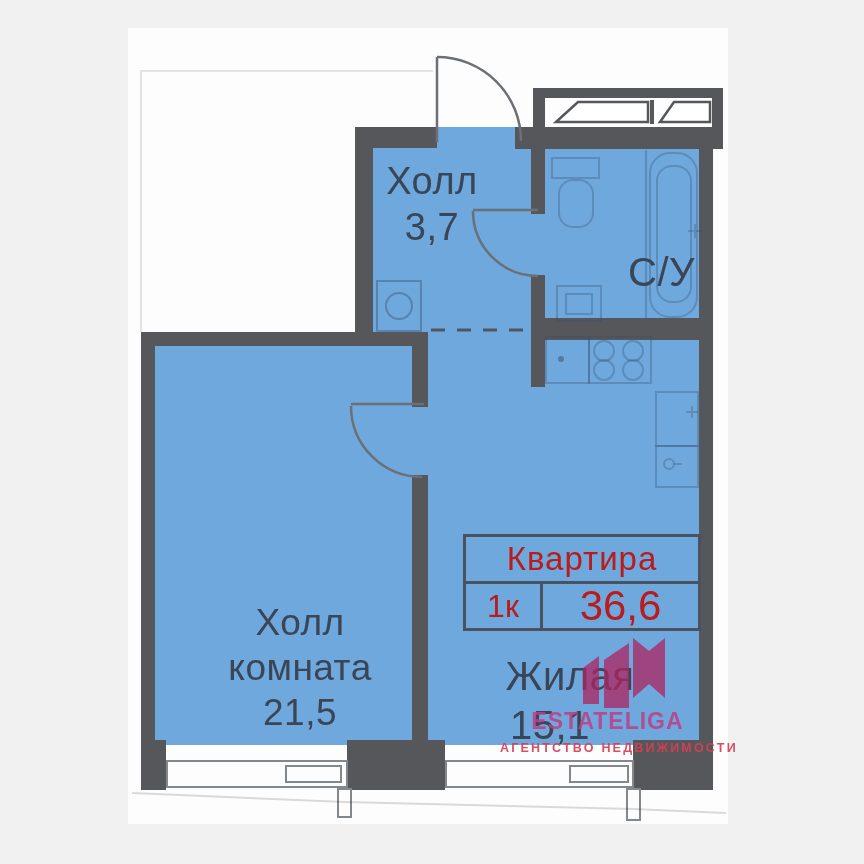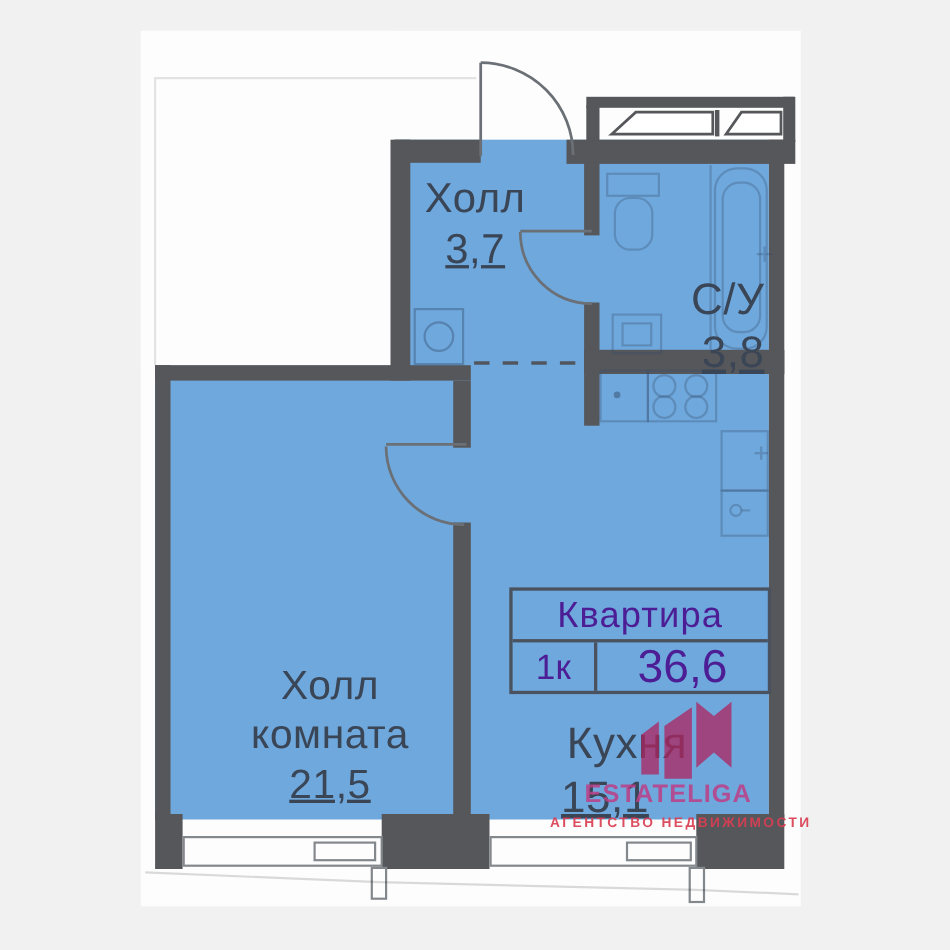--- a/index.html
+++ b/index.html
@@ -9,34 +9,34 @@
   }
   .stage{position:relative;width:864px;height:760px;}
   .abs{position:absolute;}
   .paper{background:#fdfdfd;}
   .floor{background:#6fa8dc;}
   .wall{background:#56575b;}
   .lbl{
     position:absolute;text-align:center;color:#3a4556;
     line-height:1.22;letter-spacing:0.5px;
   }
-  .lbl .area{display:block;text-decoration:underline;}
+  .lbl .area{display:block;}
   svg.overlay{position:absolute;left:0;top:0;}
   .fx{stroke:rgba(52,76,110,0.40);stroke-width:2;fill:none;}
   .fx2{stroke:rgba(52,76,110,0.30);stroke-width:2;fill:none;}
   .door{stroke:#6b7076;stroke-width:2.5;fill:none;}
   .winframe{stroke:#83888d;stroke-width:2;fill:none;}
   .sill{stroke:rgba(0,0,0,0.14);stroke-width:2;fill:none;}
   .faint{stroke:rgba(0,0,0,0.10);stroke-width:2;fill:none;}
   .vent{stroke:#56575b;stroke-width:2.5;fill:#ffffff;}
 
   
   .sumtable{
     position:absolute;left:463px;top:534px;width:232px;
-    border:3px solid #49525e;color:#4c1d95;background:transparent;
+    border:3px solid #49525e;color:#b91c1c;background:transparent;
   }
   .sumtable .hd{
     height:44px;border-bottom:3px solid #49525e;display:flex;
     align-items:center;justify-content:center;font-size:33px;letter-spacing:1px;
   }
   .sumtable .row{display:flex;height:44px;}
   .sumtable .c1{
     width:74px;border-right:3px solid #49525e;display:flex;
     align-items:center;justify-content:center;font-size:32px;
   }
@@ -173,30 +173,29 @@
     <path class="sill" d="M132,793 L345,802 L633,809 L726,813"></path>
   </svg>
 
   <div class="lbl" style="left:357px;top:158px;width:150px;font-size:38px;">
     <span>Холл</span>
     <span class="area">3,7</span>
   </div>
 
   <div class="lbl" style="left:545px;top:248px;width:150px;font-size:40px;text-align:right;">
     <span>С/У</span>
-    <span class="area">3,8</span>
   </div>
 
   <div class="lbl" style="left:180px;top:600px;width:240px;font-size:37px;">
     <span>Холл комната</span>
     <span class="area">21,5</span>
   </div>
 
   <div class="lbl" style="left:470px;top:652px;width:200px;font-size:40px;">
-    <span>Кухня</span>
+    <span>Жилая</span>
     <span class="area" style="padding-right:40px;">15,1</span>
   </div>
 
   <div class="sumtable">
     <div class="hd">Квартира</div>
     <div class="row">
       <div class="c1">1к</div>
       <div class="c2">36,6</div>
     </div>
   </div>

